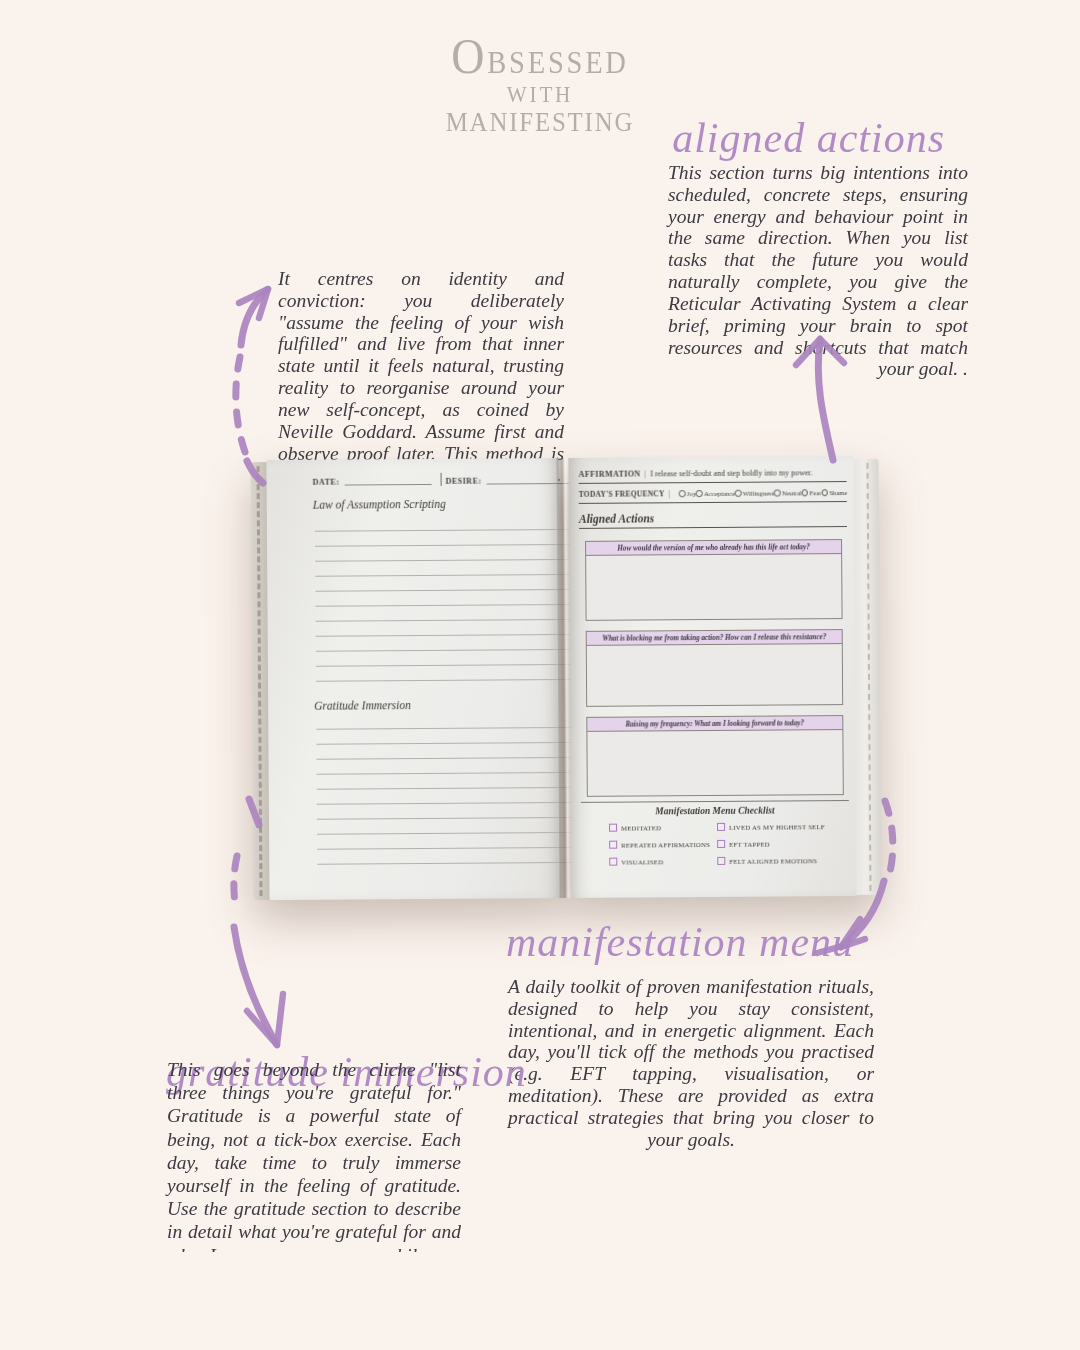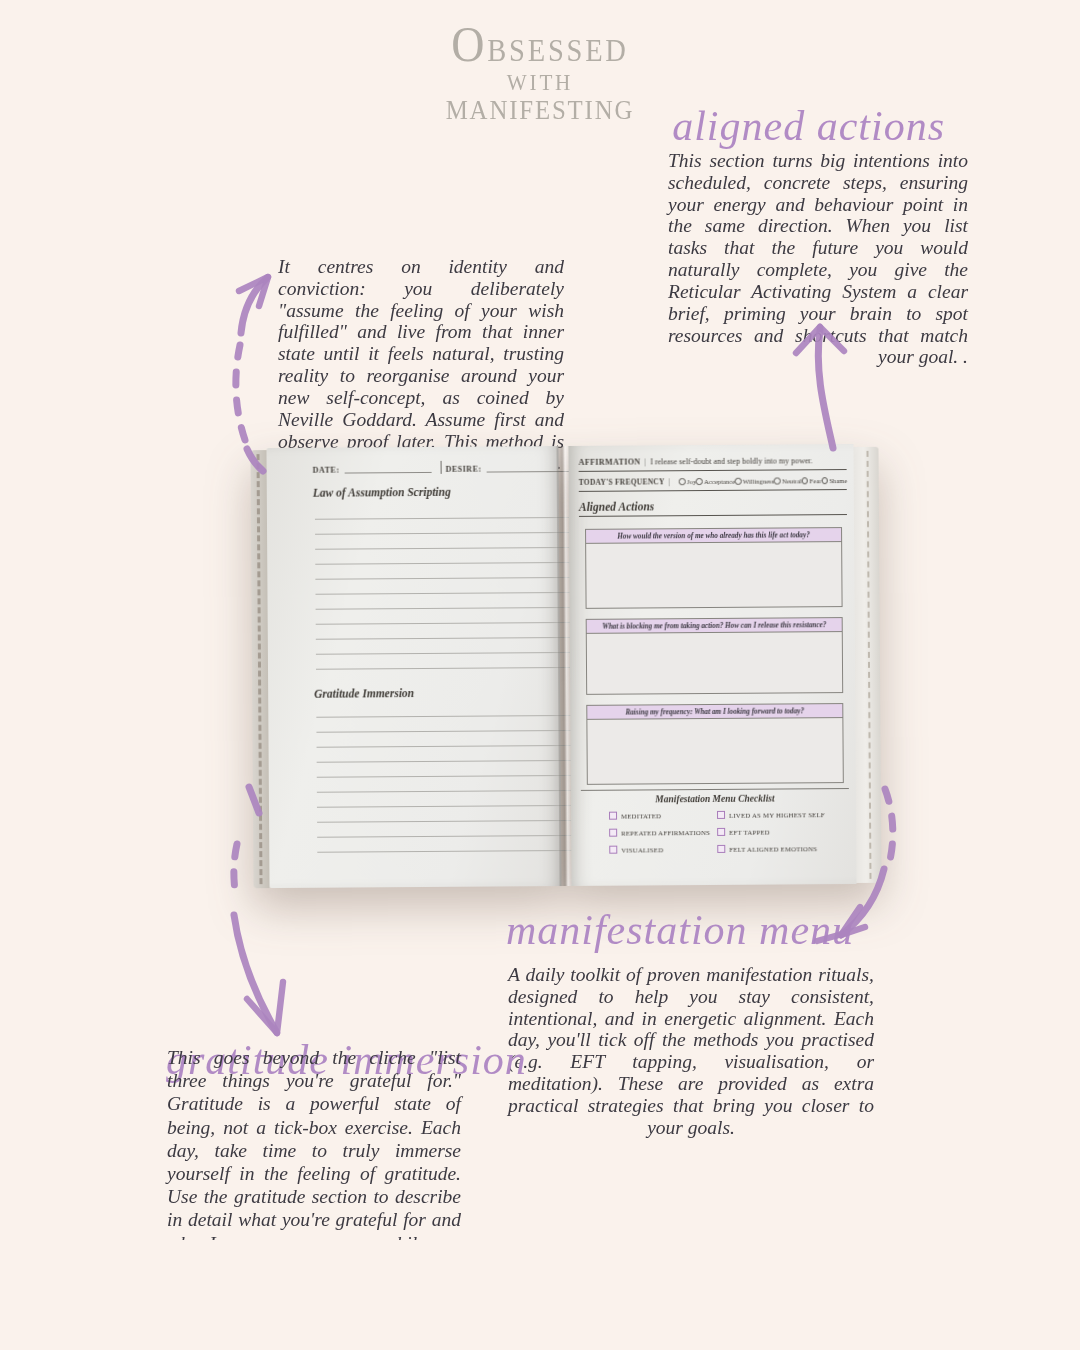--- a/index.html
+++ b/index.html
@@ -1,17 +1,17 @@
 <!DOCTYPE html>
 <html><head>
 <meta charset="utf-8">
 <style>
   * { margin:0; padding:0; box-sizing:border-box; }
   body { background:#faf2ec; font-family:"Liberation Serif", serif; }
-  .canvas { position:relative; width:1080px; height:1240px; background:#faf2ec; margin:0 auto; overflow:hidden; }
+  .canvas { position:relative; width:1080px; height:1240px; background:#faf2ec; margin:12px auto; overflow:hidden; }
 
   
   .brand { position:absolute; width:320px; text-align:center; color:#b3aea6; transform:scaleX(.92); }
   .brand-top { left:380px; top:24px; }
   .brand-bottom { left:380px; top:1238px; color:#b8b3ab; }
   .brand .w1 { font-size:31px; letter-spacing:3px; text-transform:uppercase; line-height:40px; }
   .brand .w1::first-letter { font-size:50px; }
   .brand .w2 { font-size:23px; letter-spacing:3px; text-transform:uppercase; line-height:24px; }
   .brand .w3 { font-size:27px; letter-spacing:2px; text-transform:uppercase; line-height:30px; }
 
@@ -52,21 +52,21 @@
   .edge-right { position:absolute; left:603px; top:3px; width:25px; height:436px; border-radius:0 3px 3px 0;
           background:linear-gradient(to right,#e8e6e2,#f0eeea 40%,#d9d6d0); }
   .edge-right::after { content:""; position:absolute; left:13px; top:4px; bottom:4px;
           border-left:2.5px dashed rgba(140,128,110,.45); }
 
   .mini { color:#45413c; }
   .pg-row { position:absolute; display:flex; align-items:flex-end; }
   .date-row { left:46px; top:14px; width:266px; font-size:8px; letter-spacing:.5px; font-weight:bold; }
   .fill-line { flex:1; border-bottom:1px solid #8e8c88; margin:0 5px 1px 5px; height:10px; }
   .vdiv { border-left:1px solid #6f6d69; height:13px; margin:0 4px; }
-  .pg-head { position:absolute; font-size:11.5px; font-style:italic; font-weight:bold; color:#3f3b36; }
+  .pg-head { position:absolute; font-size:11.5px; font-style:italic; font-weight:normal; color:#3f3b36; }
   .rules { position:absolute; left:48px; width:262px;
           background:repeating-linear-gradient(to bottom,transparent 0 14px,#b2b1ad 14px 15px); }
   .rules-top { top:57px; height:166px; }
   .rules-bot { top:255px; height:152px; }
 
   .rp { position:absolute; font-size:8px; }
   .aff-row { left:328px; top:12px; width:268px; border-bottom:1px solid #55524d; padding-bottom:4px;
              display:flex; align-items:baseline; white-space:nowrap; }
   .aff-label { font-weight:bold; font-size:8px; letter-spacing:.4px; }
   .sep { margin:0 4px; color:#6f6d69; font-size:8px; }

